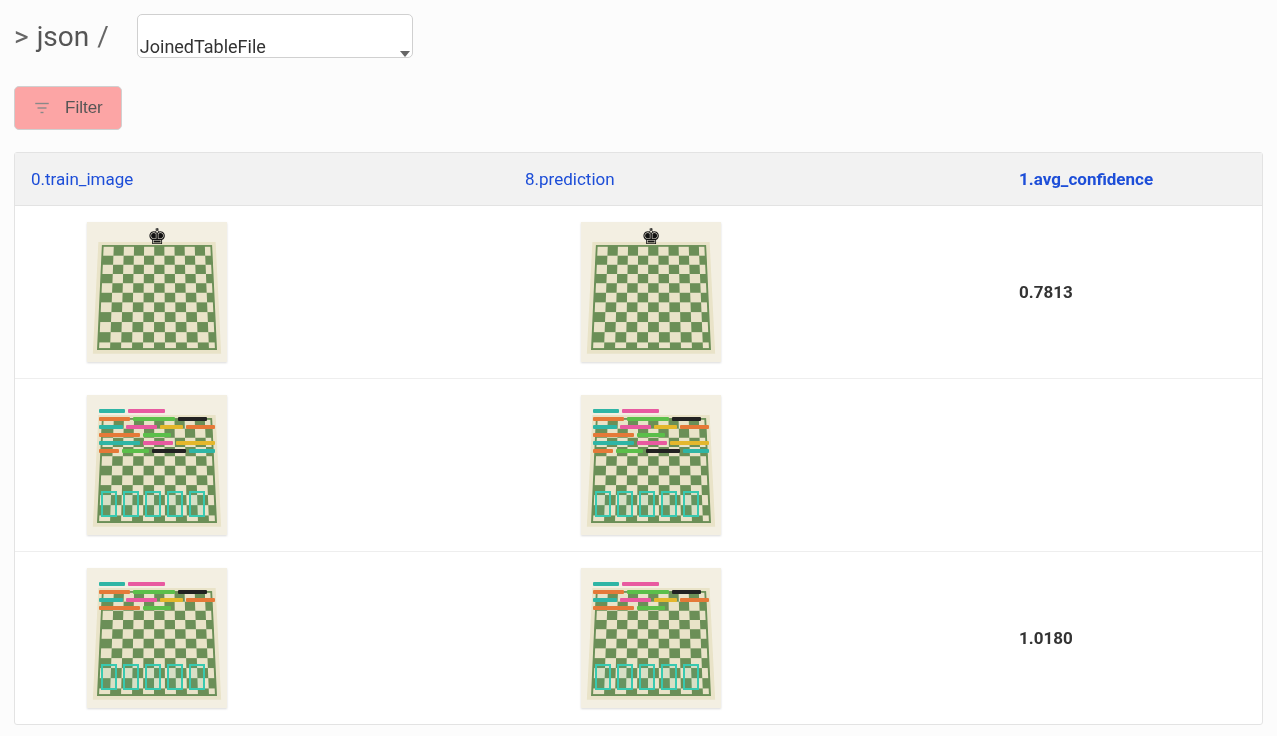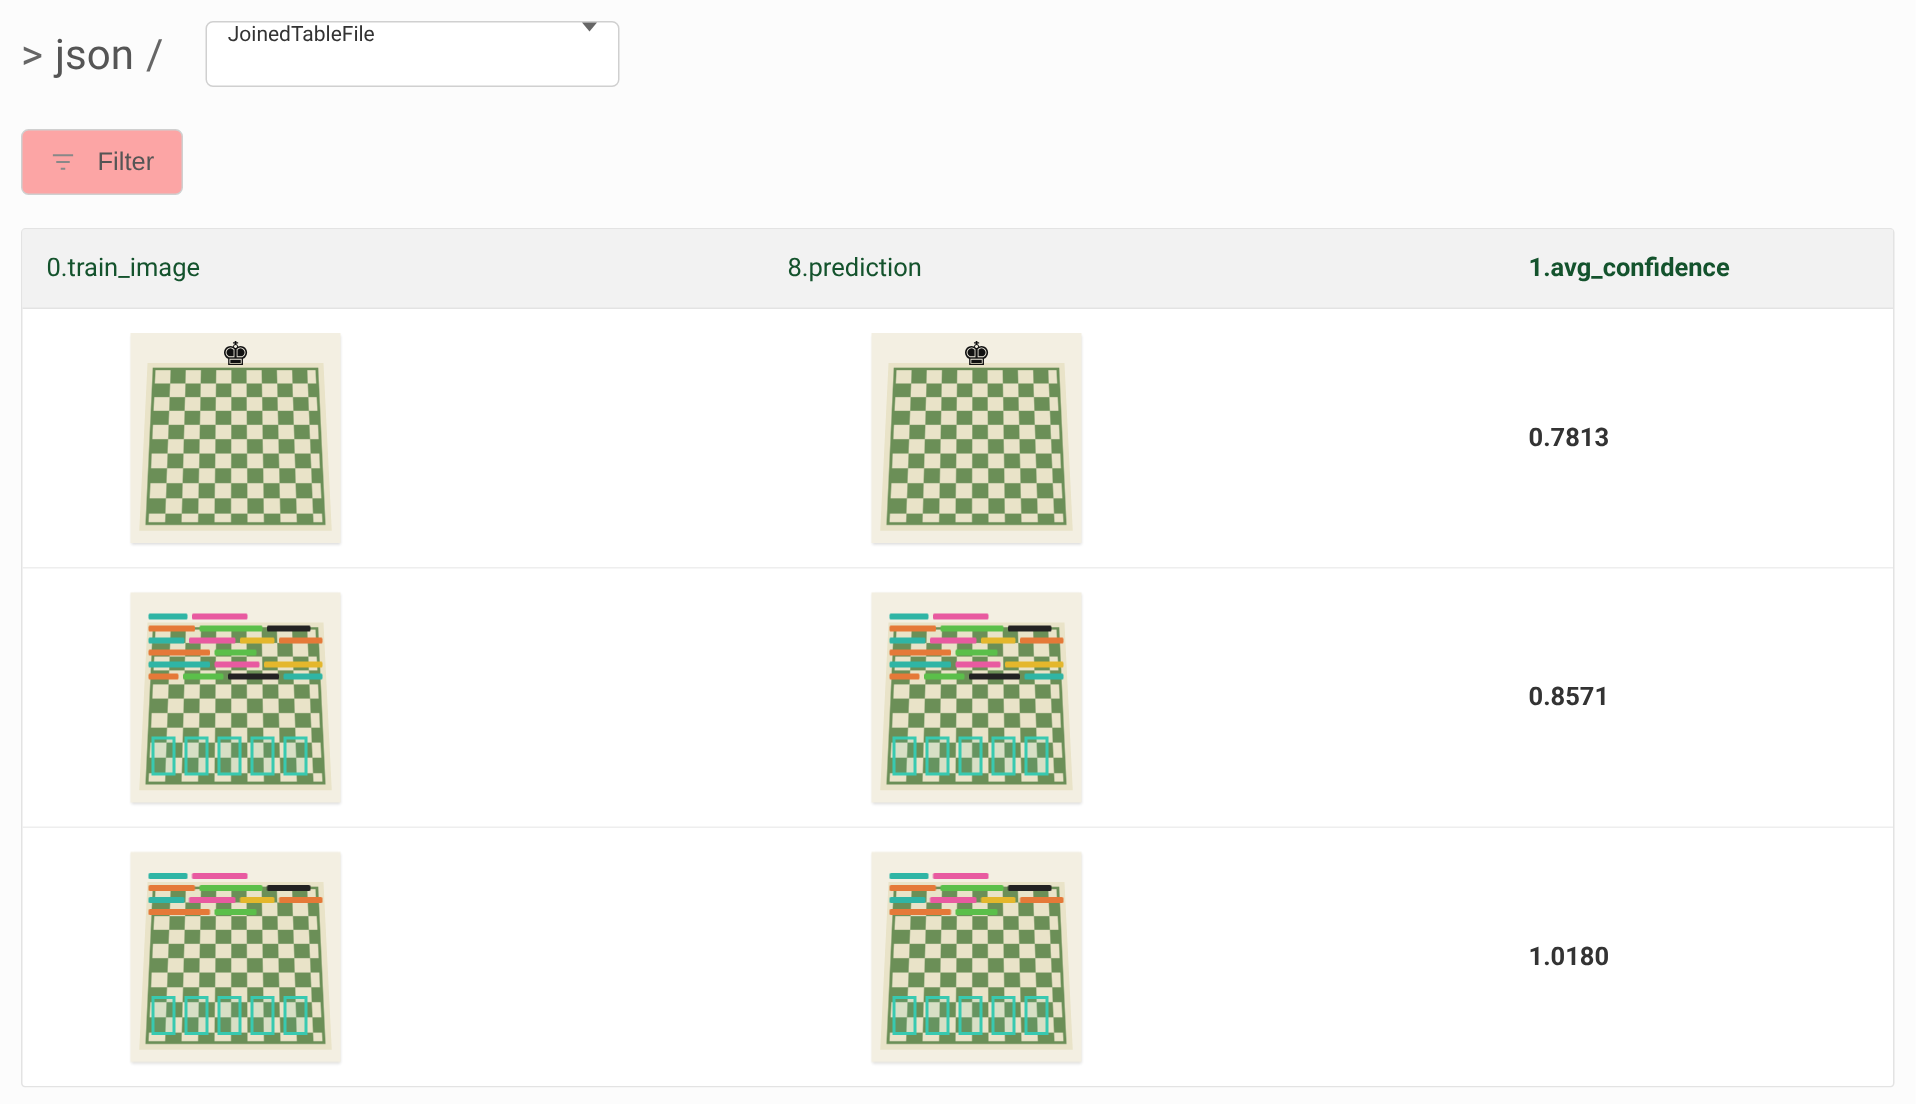--- a/index.html
+++ b/index.html
@@ -30,25 +30,25 @@
   .breadcrumb .seg-root { color: #555; }
   .breadcrumb .seg-file { color: #2b2b2b; }
 
   .select {
     height: 44px;
     min-width: 276px;
     border: 1px solid #d0d0d0;
     border-radius: 5px;
     background: #fff;
     display: flex;
-    align-items: flex-start;
-    padding: 0 14px;
+    align-items: flex-end;
+    padding: 0 2px;
     justify-content: space-between;
     color: #333;
-    font-size: 14px;
+    font-size: 18px;
     cursor: pointer;
   }
   .select .caret {
     width: 0; height: 0;
     border-left: 5px solid transparent;
     border-right: 5px solid transparent;
     border-top: 6px solid #666;
   }
 
   
@@ -76,21 +76,21 @@
     width: 100%;
   }
   .thead {
     display: flex;
     background: #f2f2f2;
     border-bottom: 1px solid #e3e3e3;
   }
   .th {
     padding: 16px 16px;
     font-size: 17px;
-    color: #14532d;
+    color: #1d4ed8;
     font-weight: 400;
   }
   .trow {
     display: flex;
     border-bottom: 1px solid #eee;
     align-items: center;
   }
   .trow:last-child { border-bottom: none; }
   .td {
     padding: 16px 16px;
@@ -297,21 +297,20 @@
                 <div class="bboxes">
                   <span></span>
                   <span></span>
                   <span></span>
                   <span></span>
                   <span></span>
                 </div>
               </div>
             </div>
           </div>
-          <div class="td col-conf">0.8571</div>
         </div>
         <div class="trow">
           <div class="td col-img">
             <div class="thumb-wrap">
               <div class="thumb">
                 <div class="board"></div>
                 <div class="labels">
                   <div class="lr">
                     <span class="tag c-teal" style="width: 26px;"> </span>
                     <span class="tag c-pink" style="width: 37px;"> </span>

